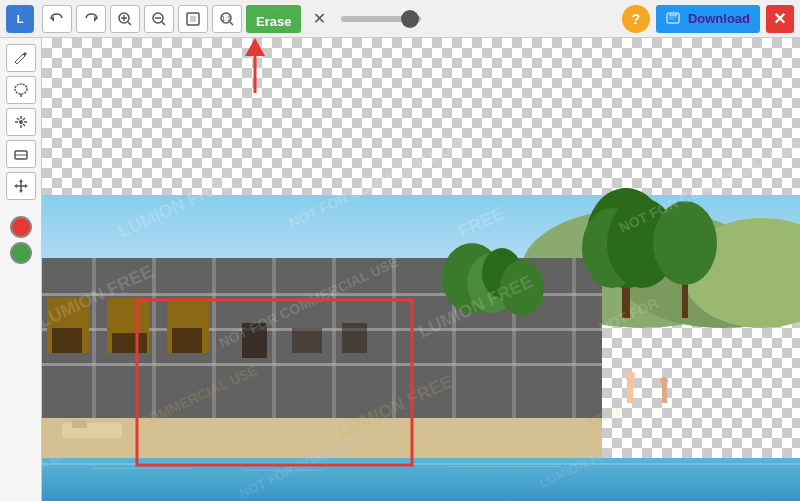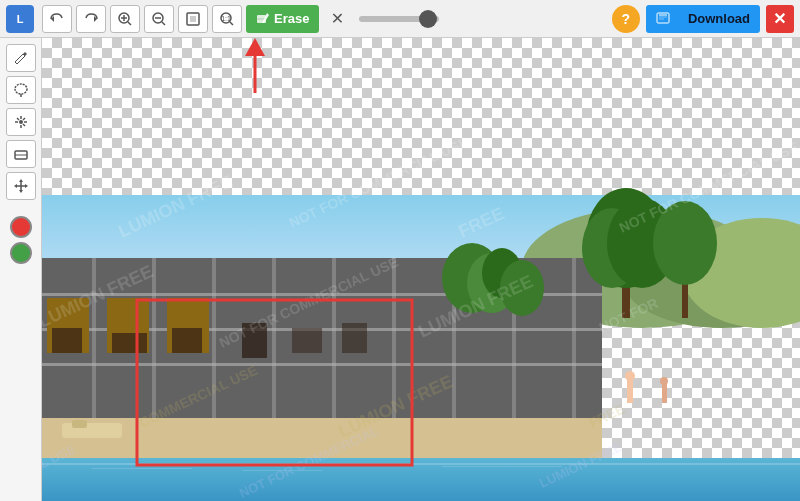--- a/index.html
+++ b/index.html
@@ -41,20 +41,21 @@
       display: flex; align-items: center; gap: 4px;
       background: #4caf50;
       color: white;
       border: none;
       border-radius: 3px;
       padding: 4px 10px;
       cursor: pointer;
       font-size: 13px;
       font-weight: bold;
       height: 28px;
+      flex-direction: column;
     }
 
     #close-x-btn {
       width: 28px; height: 28px;
       background: none; border: none;
       font-size: 16px; cursor: pointer; color: #555;
       display: flex; align-items: center; justify-content: center;
     }
 
     #slider-container {
@@ -85,23 +86,23 @@
     #help-btn {
       width: 28px; height: 28px;
       background: #f5a623;
       border: none; border-radius: 50%;
       color: white; font-weight: bold; font-size: 14px;
       cursor: pointer;
       display: flex; align-items: center; justify-content: center;
     }
 
     #download-btn {
-      display: flex; align-items: center; gap: 18px;
+      display: flex; align-items: center; gap: 8px;
       background: #2196f3;
-      color: #0f172a; border: none;
+      color: #4c1d95; border: none;
       border-radius: 3px;
       padding: 4px 10px;
       cursor: pointer;
       font-size: 13px;
       font-weight: bold;
       height: 28px;
     }
 
     #close-red-btn {
       width: 28px; height: 28px;

